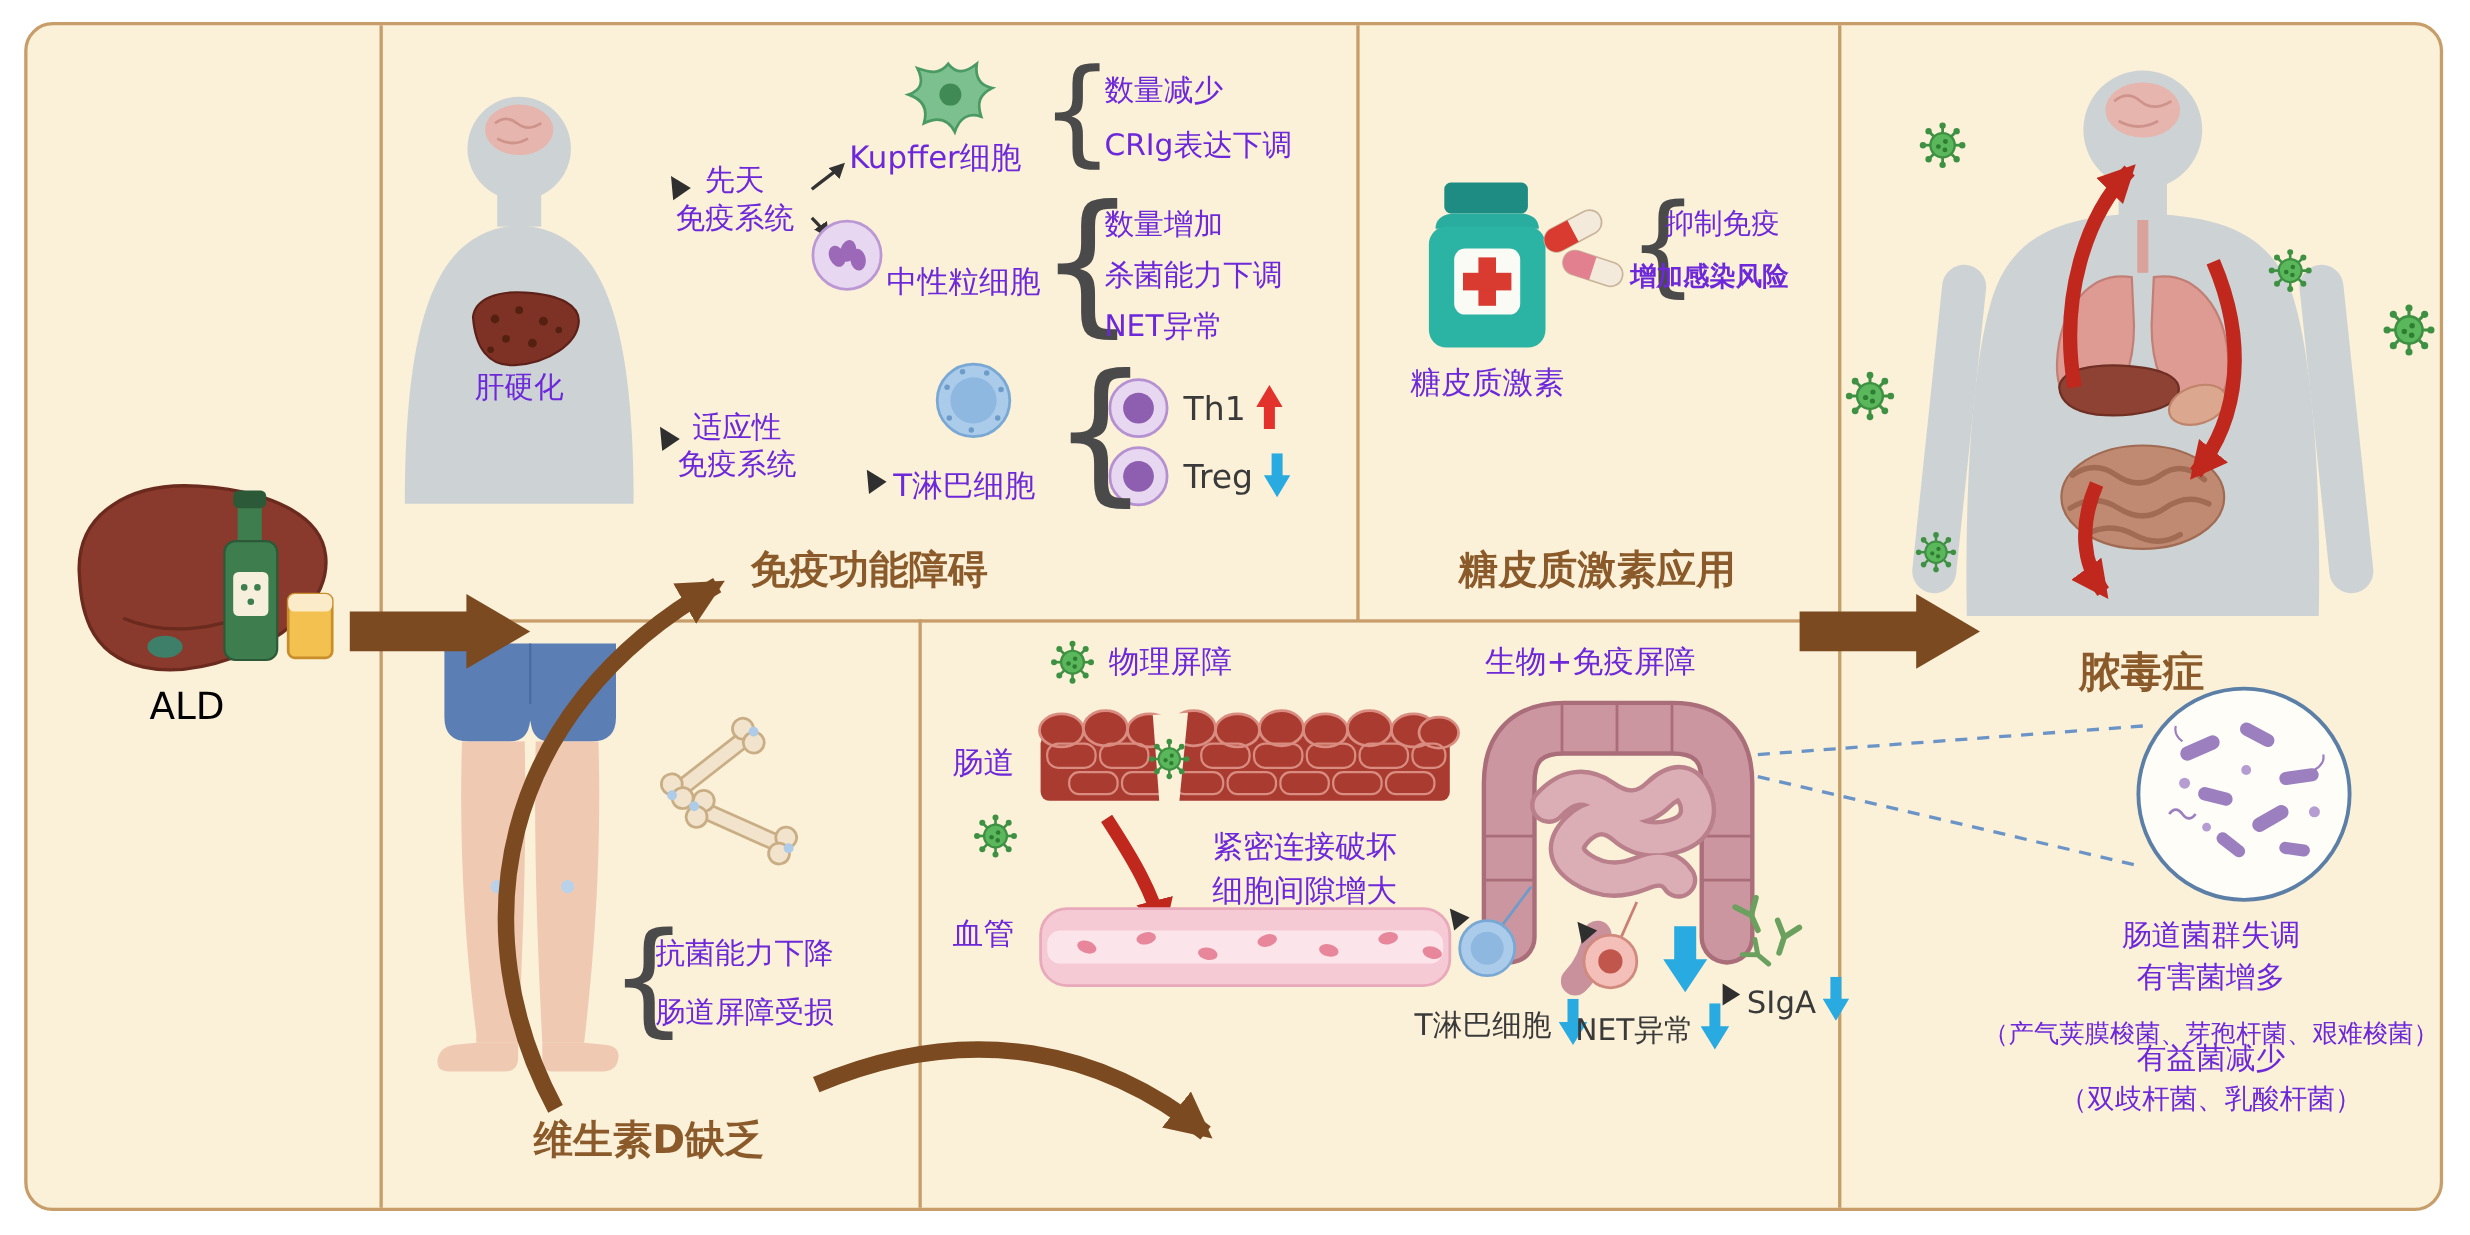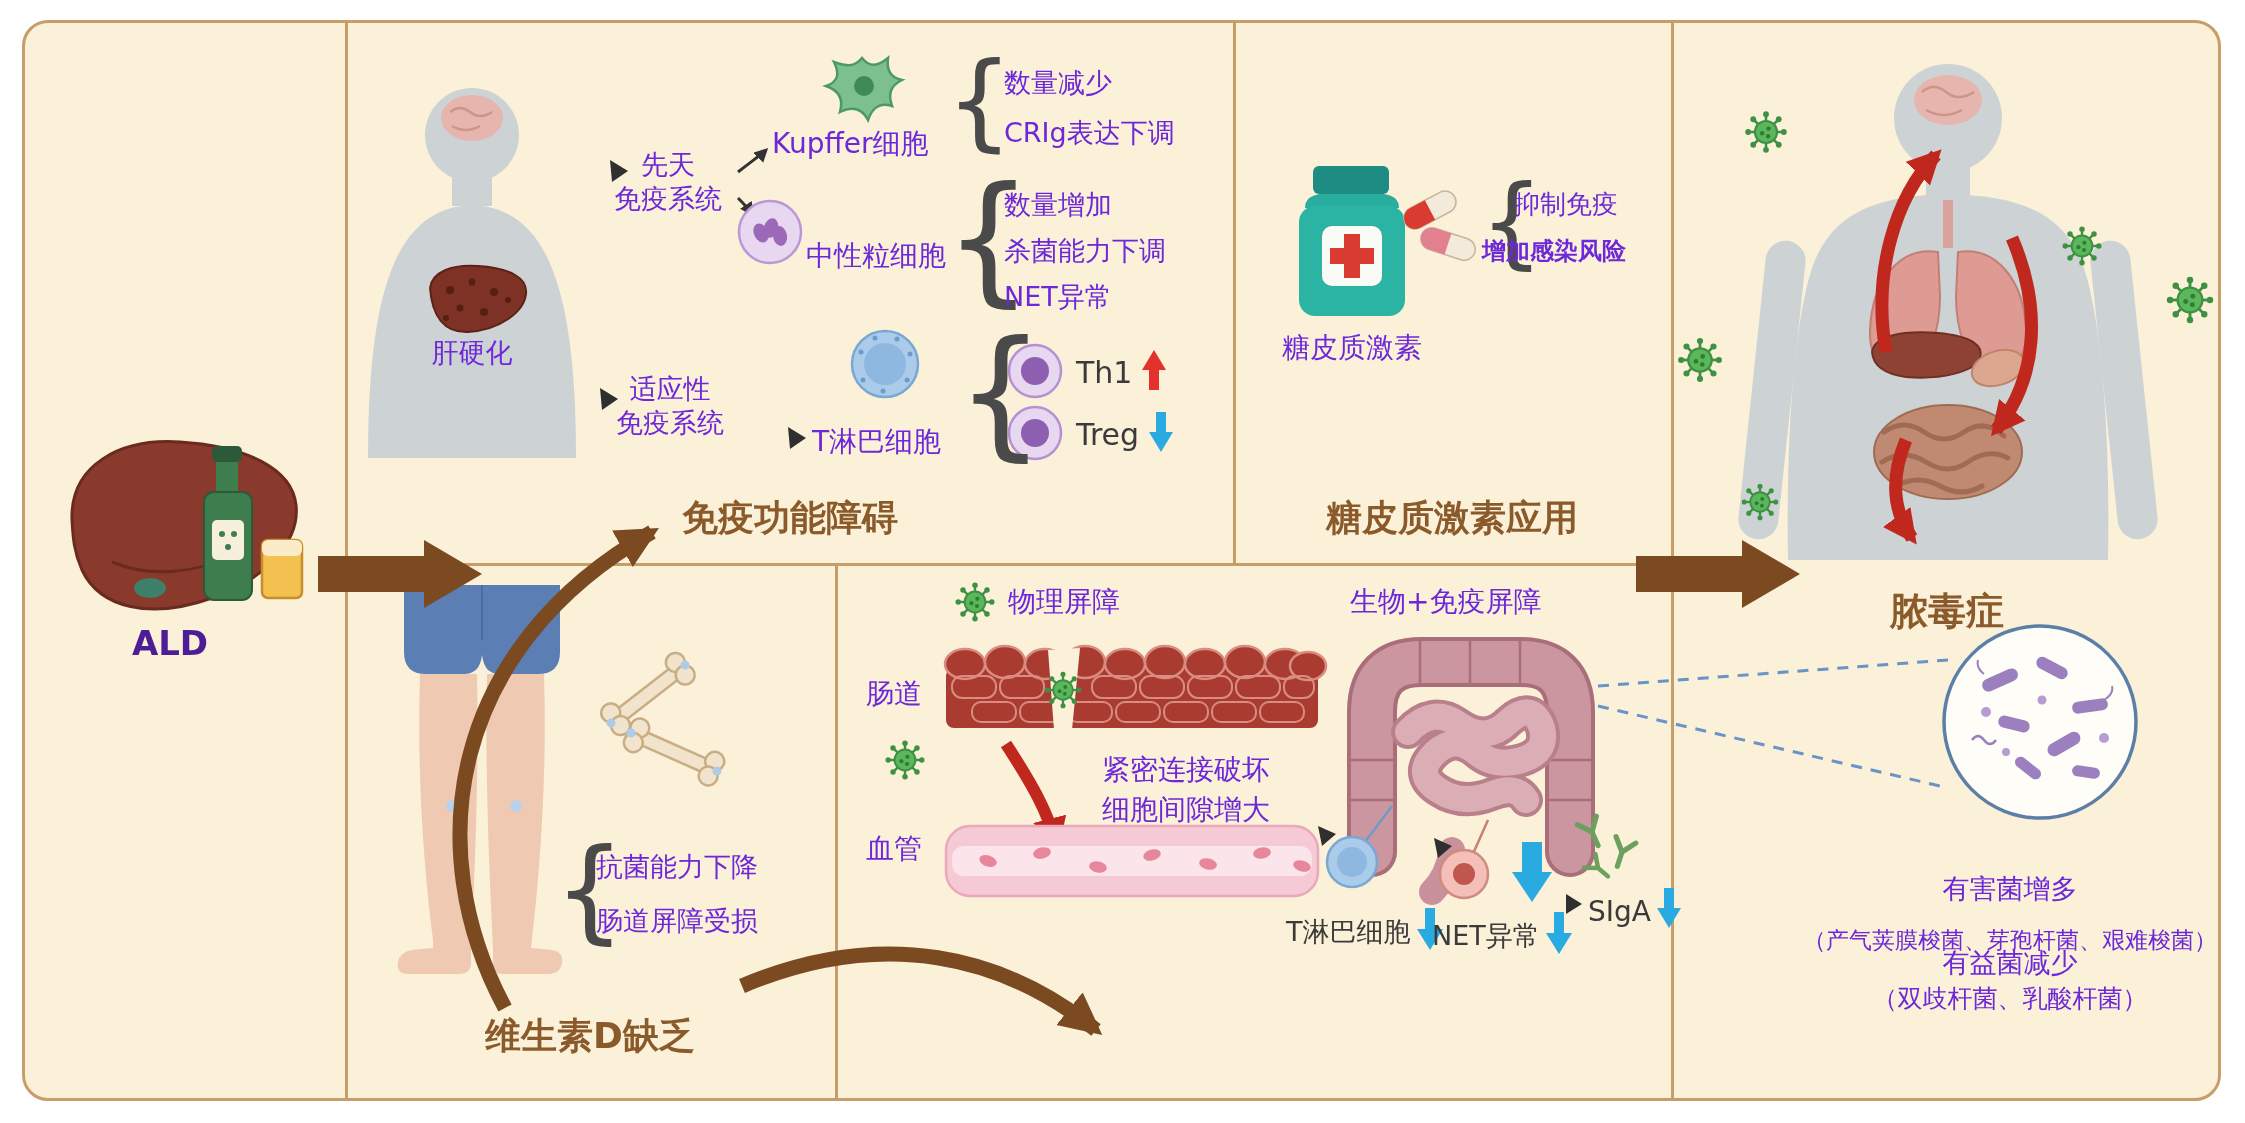--- a/index.html
+++ b/index.html
@@ -7,21 +7,21 @@
           font-family:"DejaVu Sans","Liberation Sans",sans-serif;overflow:hidden;}
   .frame{position:absolute;left:22px;top:20px;width:2199px;height:1081px;background:#FBF0D8;
          border:3px solid #C79D6A;border-radius:26px;box-sizing:border-box;}
   .divider{position:absolute;background:#C79D6A;}
   .t{position:absolute;font-size:27px;color:#6d28d9;white-space:nowrap;line-height:1.25;}
   .tc{text-align:center;}
   .title{position:absolute;font-size:36px;font-weight:bold;color:#8B5A2B;text-align:center;white-space:nowrap;}
   .brace{position:absolute;color:#4A4A4A;line-height:0.95;}
   .row{position:absolute;display:flex;align-items:flex-end;gap:10px;}
   .lbl{font-size:27px;color:#3A3A3A;white-space:nowrap;}
-  .ald-label{font-size:34px;font-weight:bold;color:#4c1d95;}
+  .ald-label{font-size:34px;font-weight:normal;color:#000000;}
   svg.overlay{position:absolute;left:0;top:0;pointer-events:none;}
 </style>
 </head>
 <body>
 
 <div id="canvas">
 
   <div class="frame"></div>
   <div class="divider" style="left:345px;top:23px;width:3px;height:1075px;"></div>
   <div class="divider" style="left:1233px;top:23px;width:3px;height:542px;"></div>
@@ -394,20 +394,21 @@
   </div>
   <div class="title" style="left:630px;top:494px;width:320px;">免疫功能障碍</div>
 
   <div class="t tc" style="left:1262px;top:330px;width:180px;font-size:28px;">糖皮质激素</div>
   <div class="brace" style="left:1480px;top:174px;font-size:100px;">{</div>
   <div class="t" style="left:1514px;top:188px;font-size:26px;">抑制免疫</div>
   <div class="t" style="left:1482px;top:236px;font-size:24px;font-weight:bold;">增加感染风险</div>
   <div class="title" style="left:1302px;top:494px;width:300px;">糖皮质激素应用</div>
 
   <div class="title" style="left:1797px;top:586px;width:300px;font-size:38px;">脓毒症</div>
+  <div class="t tc" style="left:1780px;top:834px;width:460px;">肠道菌群失调</div>
   <div class="t tc" style="left:1780px;top:872px;width:460px;">有害菌增多</div>
   <div class="t tc" style="left:1780px;top:910px;width:460px;font-size:23px;margin-top:16px;">（产气荚膜梭菌、芽孢杆菌、艰难梭菌）</div>
   <div class="t tc" style="left:1780px;top:946px;width:460px;">有益菌减少</div>
   <div class="t tc" style="left:1780px;top:983px;width:460px;font-size:25px;">（双歧杆菌、乳酸杆菌）</div>
 
   <div class="brace" style="left:554px;top:836px;font-size:112px;">{</div>
   <div class="t" style="left:596px;top:850px;">抗菌能力下降</div>
   <div class="t" style="left:596px;top:904px;">肠道屏障受损</div>
   <div class="title" style="left:440px;top:1012px;width:300px;">维生素D缺乏</div>
 

